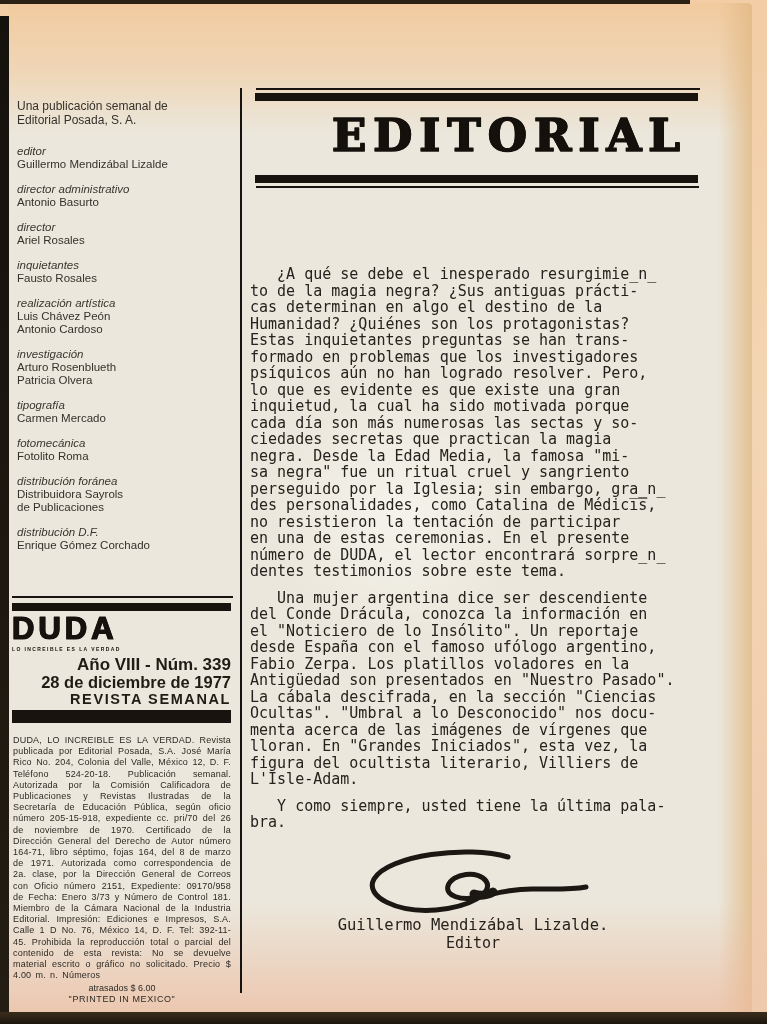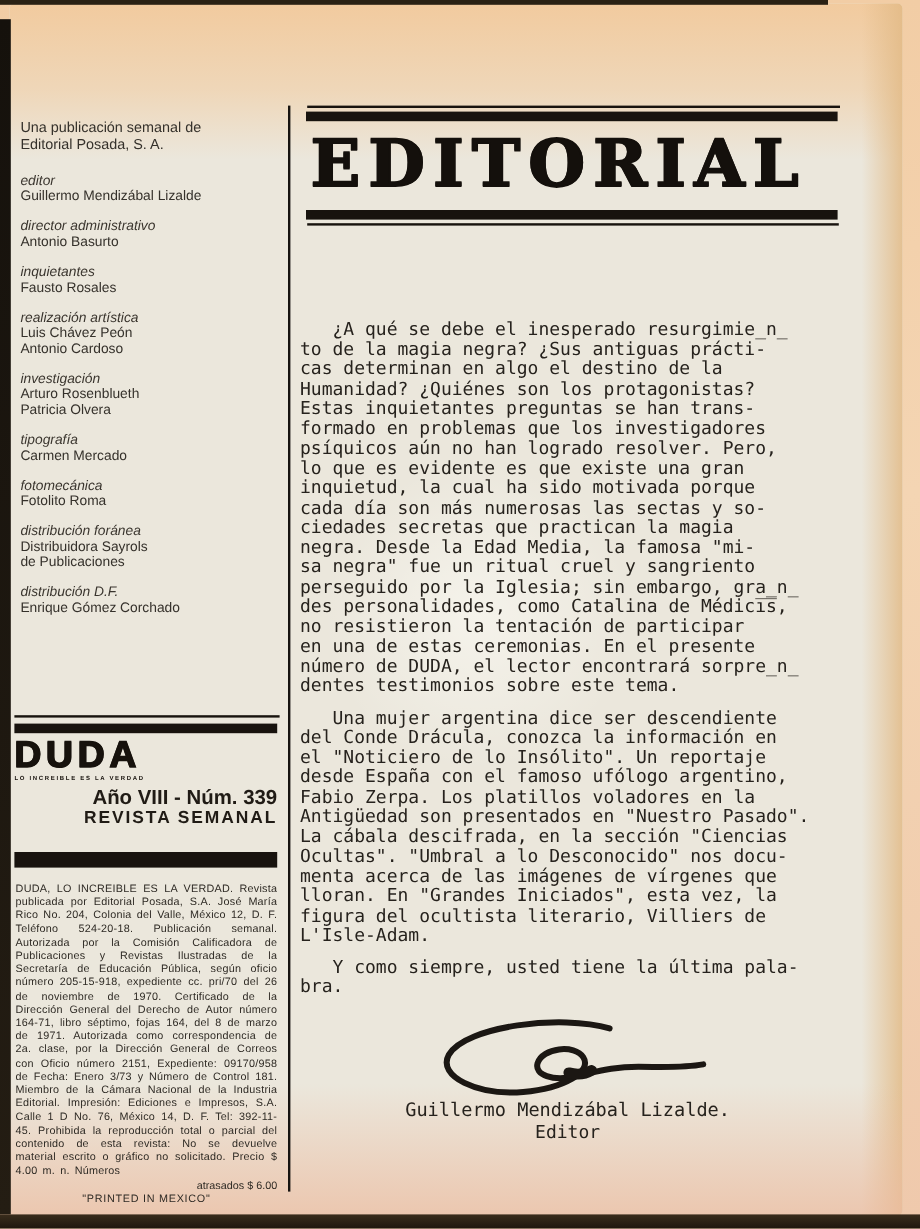--- a/index.html
+++ b/index.html
@@ -42,29 +42,29 @@
     -webkit-text-stroke:1.2px #17120d;text-shadow:.6px 0 #17120d,-.6px 0 #17120d;}
   #duda-tagline{font-size:5px;font-weight:bold;letter-spacing:1.4px;line-height:6px;margin-top:1px;}
   #mast-info{left:12px;top:656px;width:219px;text-align:right;color:#201b15;}
   .mast-line1{font-size:17px;font-weight:bold;line-height:17.5px;}
   .mast-line2{font-size:16.5px;font-weight:bold;line-height:17.5px;}
   .mast-line3{font-size:14.5px;font-weight:bold;letter-spacing:1.6px;line-height:17.5px;}
   #mast-bar-bottom{left:12px;top:710px;width:219px;height:13px;}
   #fineprint{left:13px;top:735px;width:218px;font-size:9px;line-height:11.2px;
     letter-spacing:.2px;word-spacing:1.5px;text-align:justify;color:#2e2a24;}
   .fineprint-center{left:13px;width:218px;text-align:center;font-size:9px;line-height:11.2px;color:#2e2a24;}
-  #fineprint-c1{top:983px;text-align:right;}
+  #fineprint-c1{top:983px;}
   #fineprint-c2{top:994px;letter-spacing:.6px;}
   
   #divider{left:240px;top:88px;width:2px;height:905px;background:#161310;}
   
   #ed-rule-top{left:256px;top:88px;width:444px;height:2px;}
   #ed-bar-top{left:255px;top:93px;width:443px;height:8px;}
-  #ed-title{left:259px;top:101px;width:443px;text-align:left;
-    font-family:"DejaVu Serif",serif;font-weight:bold;font-size:54px;line-height:70px;
+  #ed-title{left:244px;top:101px;width:443px;text-align:right;
+    font-family:"DejaVu Serif",serif;font-weight:bold;font-size:45px;line-height:70px;
     letter-spacing:7px;color:#14100c;-webkit-text-stroke:1.6px #14100c;
     text-shadow:.8px 0 #14100c,-.8px 0 #14100c;}
   #ed-bar-bottom{left:255px;top:175px;width:443px;height:8px;}
   #ed-rule-bottom{left:256px;top:186px;width:443px;height:2px;}
   
   #body-text{left:250px;top:266px;width:470px;
     font-family:"DejaVu Sans Mono","Liberation Mono",monospace;
     font-size:15px;line-height:16.5px;color:#26221d;}
   #body-text .para{white-space:pre;margin:0 0 10px 0;}
   
@@ -96,20 +96,24 @@
   <div id="credits" class="content">
       <div class="credit">
         <div class="role">editor</div>
         <div class="name">Guillermo Mendizábal Lizalde</div>
       </div>
       <div class="credit">
         <div class="role">director administrativo</div>
         <div class="name">Antonio Basurto</div>
       </div>
       <div class="credit">
+        <div class="role">director</div>
+        <div class="name">Ariel Rosales</div>
+      </div>
+      <div class="credit">
         <div class="role">inquietantes</div>
         <div class="name">Fausto Rosales</div>
       </div>
       <div class="credit">
         <div class="role">realización artística</div>
         <div class="name">Luis Chávez Peón</div>
         <div class="name">Antonio Cardoso</div>
       </div>
       <div class="credit">
         <div class="role">investigación</div>
@@ -138,20 +142,21 @@
   <div id="mast-rule-top" class="content bar"></div>
   <div id="mast-bar-top" class="content bar"></div>
 
   <div id="masthead" class="content">
     <div id="duda-logo">DUDA</div>
     <div id="duda-tagline">LO INCREIBLE ES LA VERDAD</div>
   </div>
 
   <div id="mast-info" class="content">
     <div class="mast-line1">Año VIII - Núm. 339</div>
+    <div class="mast-line2">28 de diciembre de 1977</div>
     <div class="mast-line3">REVISTA SEMANAL</div>
   </div>
 
   <div id="mast-bar-bottom" class="content bar"></div>
 
   <div id="fineprint" class="content">DUDA, LO INCREIBLE ES LA VERDAD. Revista publicada por Editorial Posada, S.A. José María Rico No. 204, Colonia del Valle, México 12, D. F. Teléfono 524-20-18. Publicación semanal. Autorizada por la Comisión Calificadora de Publicaciones y Revistas Ilustradas de la Secretaría de Educación Pública, según oficio número 205-15-918, expediente cc. pri/70 del 26 de noviembre de 1970. Certificado de la Dirección General del Derecho de Autor número 164-71, libro séptimo, fojas 164, del 8 de marzo de 1971. Autorizada como correspondencia de 2a. clase, por la Dirección General de Correos con Oficio número 2151, Expediente: 09170/958 de Fecha: Enero 3/73 y Número de Control 181. Miembro de la Cámara Nacional de la Industria Editorial. Impresión: Ediciones e Impresos, S.A. Calle 1 D No. 76, México 14, D. F. Tel: 392-11-45. Prohibida la reproducción total o parcial del contenido de esta revista: No se devuelve material escrito o gráfico no solicitado. Precio $ 4.00 m. n. Números</div>
   <div id="fineprint-c1" class="content fineprint-center">atrasados $ 6.00</div>
   <div id="fineprint-c2" class="content fineprint-center">"PRINTED IN MEXICO"</div>
 
   <div id="divider" class="content"></div>

